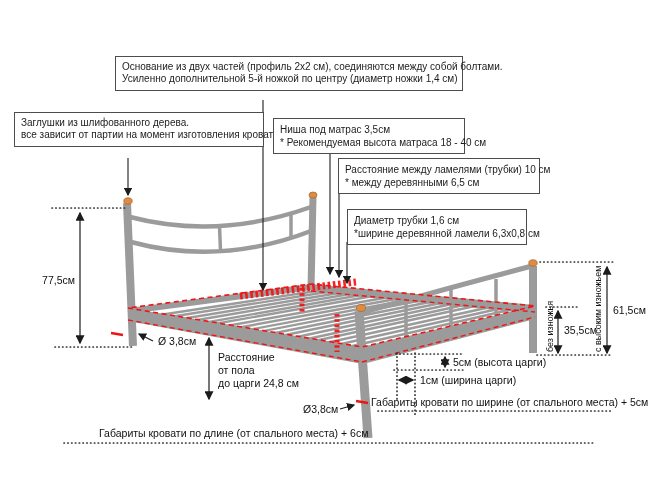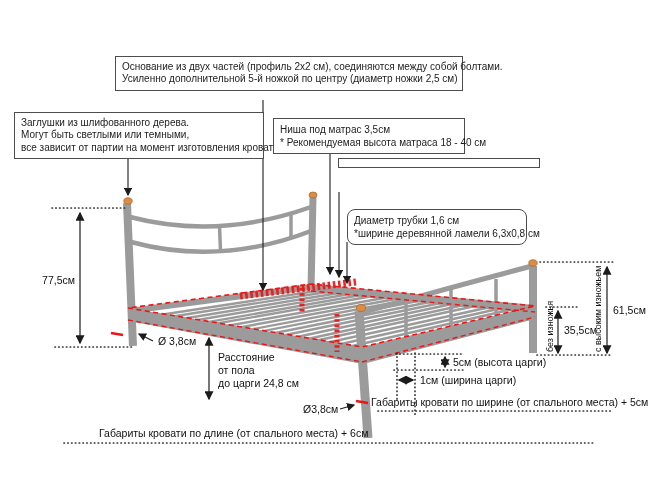--- a/index.html
+++ b/index.html
@@ -7,21 +7,21 @@
   .stage{position:relative;width:652px;height:500px;background:#ffffff;overflow:hidden;
          font-family:"Liberation Sans", sans-serif;color:var(--ink);}
   .stage svg{position:absolute;left:0;top:0;}
   .callout{position:absolute;background:#fff;border:1px solid #4d4d4d;
            font-size:10px;line-height:12.4px;padding:4px 6px;z-index:5;}
   .callout div{white-space:nowrap;}
   #box-base   {left:115px;top:56px;width:334px;}
   #box-caps   {left:14px; top:104px;width:236px;margin-top:8px;}
   #box-niche  {left:273px;top:118px;width:178px;line-height:13px;}
   #box-slats  {left:338px;top:158px;width:188px;line-height:13px;}
-  #box-tube   {left:347px;top:209px;width:166px;line-height:13px;border-radius:8px;}
+  #box-tube   {left:347px;top:209px;width:166px;line-height:13px;}
   text{font-family:"Liberation Sans", sans-serif;fill:#111;}
 </style>
 </head>
 <body>
 
 <div class="stage">
 
   <svg width="652" height="500" viewBox="0 0 652 500">
     <defs>
       <marker id="ah" viewBox="0 0 10 10" refX="8.5" refY="5" markerWidth="7.5" markerHeight="7.5" orient="auto-start-reverse">
@@ -144,35 +144,36 @@
       <text x="613" y="314">61,5см</text>
       <text font-size="9" transform="rotate(-90 553 352)" x="553" y="352">без изножья</text>
       <text font-size="9" transform="rotate(-90 601 352)" x="601" y="352">с высоким изножьем</text>
       <text x="371" y="406">Габариты кровати по ширине (от спального места) + 5см</text>
       <text x="99" y="437">Габариты кровати по длине (от спального места) + 6см</text>
     </g>
   </svg>
 
   <div class="callout" id="box-base">
     <div>Основание из двух частей (профиль 2х2 см), соединяются между собой болтами.</div>
-    <div>Усиленно дополнительной 5-й ножкой по центру (диаметр ножки 2,5 см)</div>
+    <div>Усиленно дополнительной 5-й ножкой по центру (диаметр ножки 1,4 см)</div>
   </div>
 
   <div class="callout" id="box-caps">
     <div>Заглушки из шлифованного дерева.</div>
-    <div>Могут быть светлыми или темными,</div>
     <div>все зависит от партии на момент изготовления кровати.</div>
   </div>
 
   <div class="callout" id="box-niche">
     <div>Ниша под матрас 3,5см</div>
     <div>* Рекомендуемая высота матраса 18 - 40 см</div>
   </div>
 
   <div class="callout" id="box-slats">
+    <div>Расстояние между ламелями (трубки) 10 см</div>
+    <div>* между деревянными 6,5 см</div>
   </div>
 
   <div class="callout" id="box-tube">
     <div>Диаметр трубки 1,6 см</div>
     <div>*ширине деревянной ламели 6,3х0,8 см</div>
   </div>
 
 </div>
 
 </body></html>

